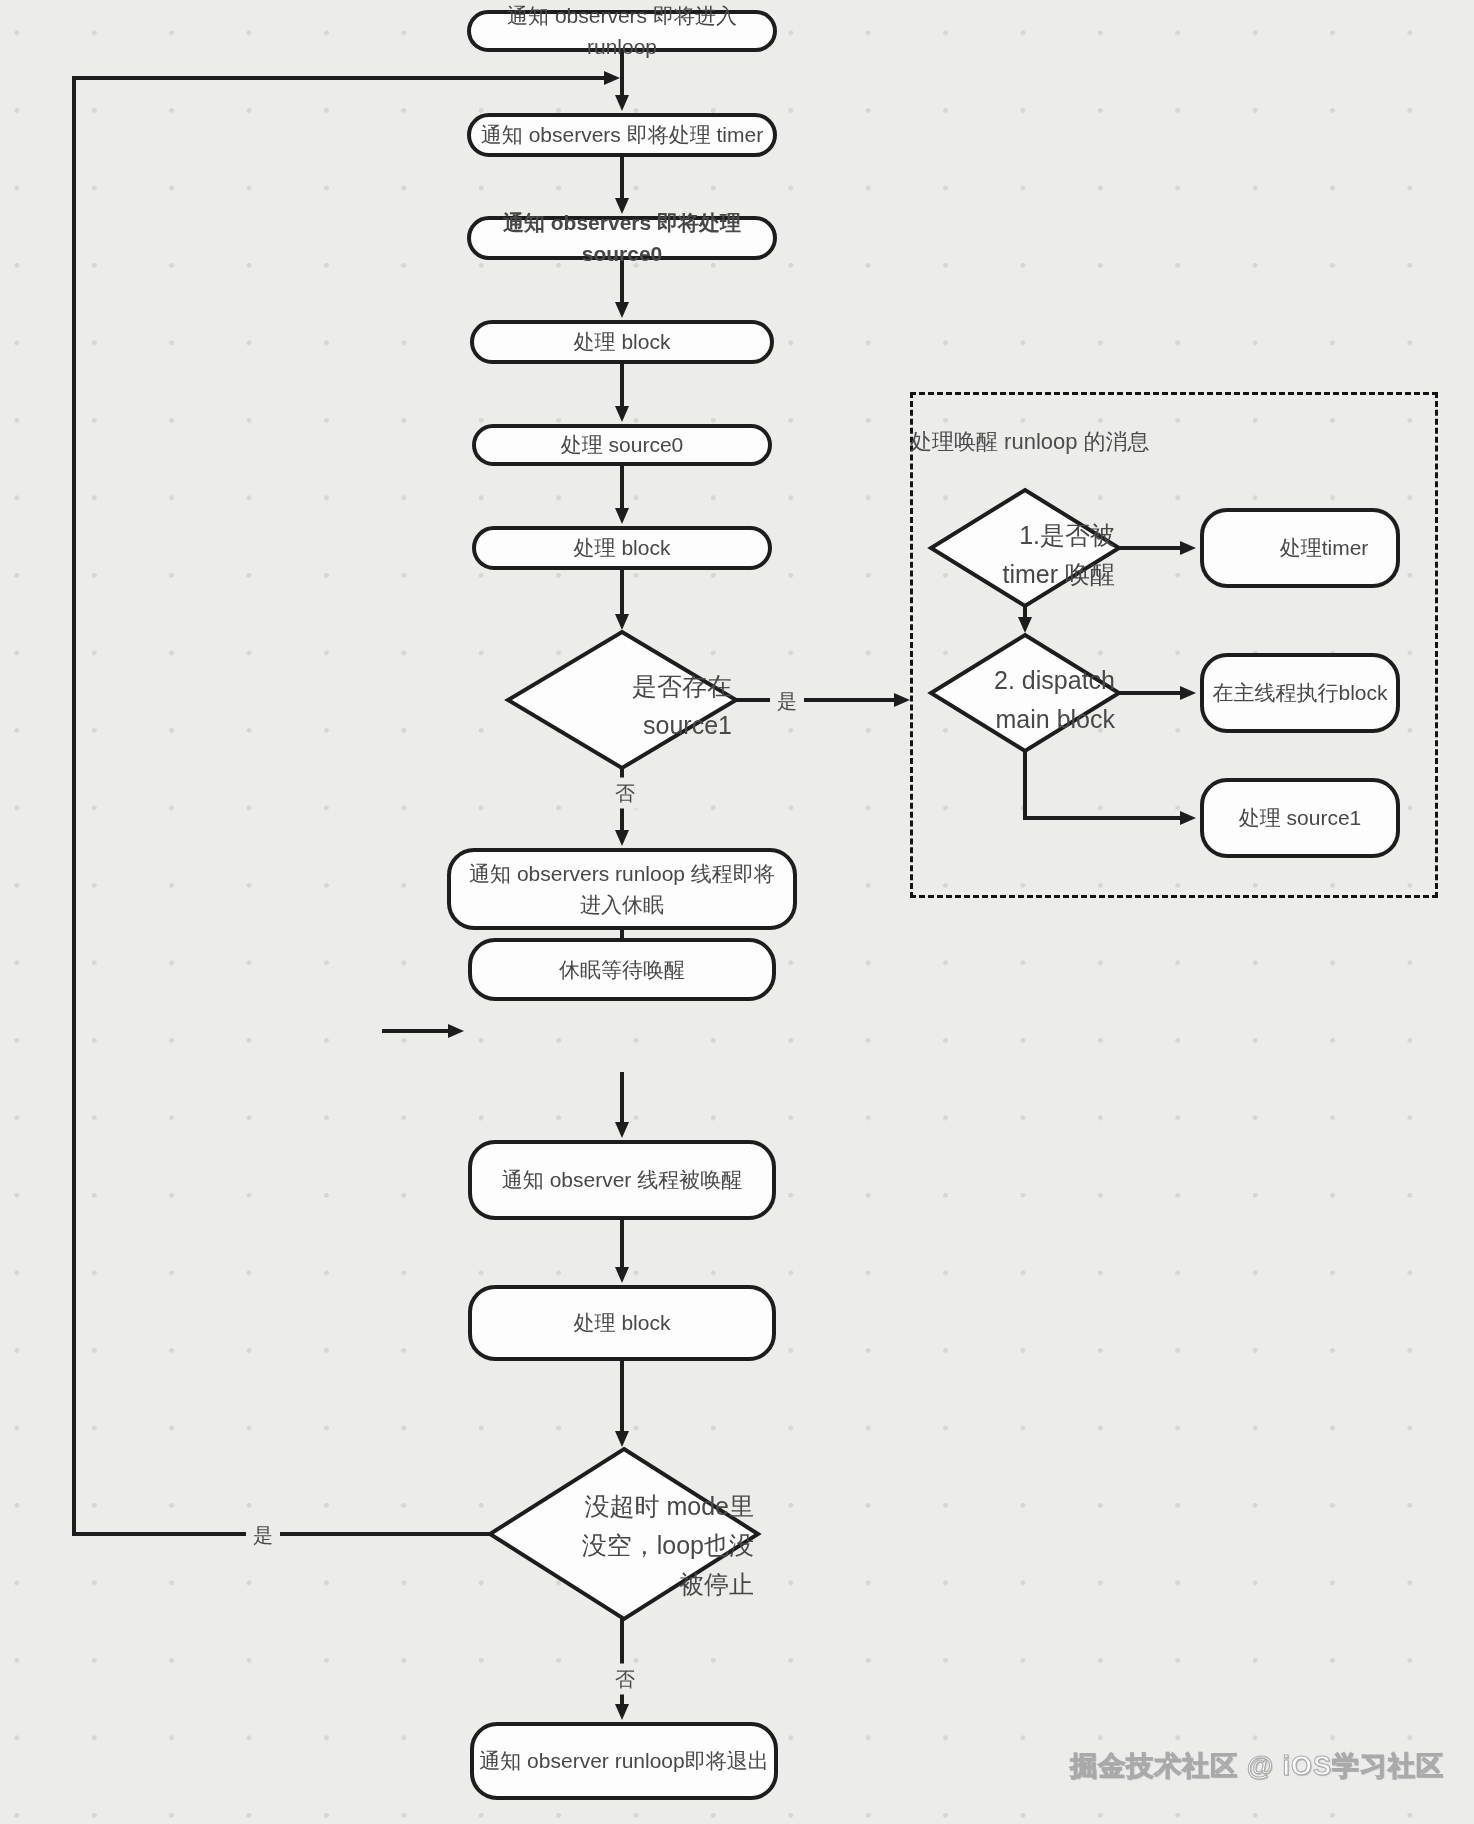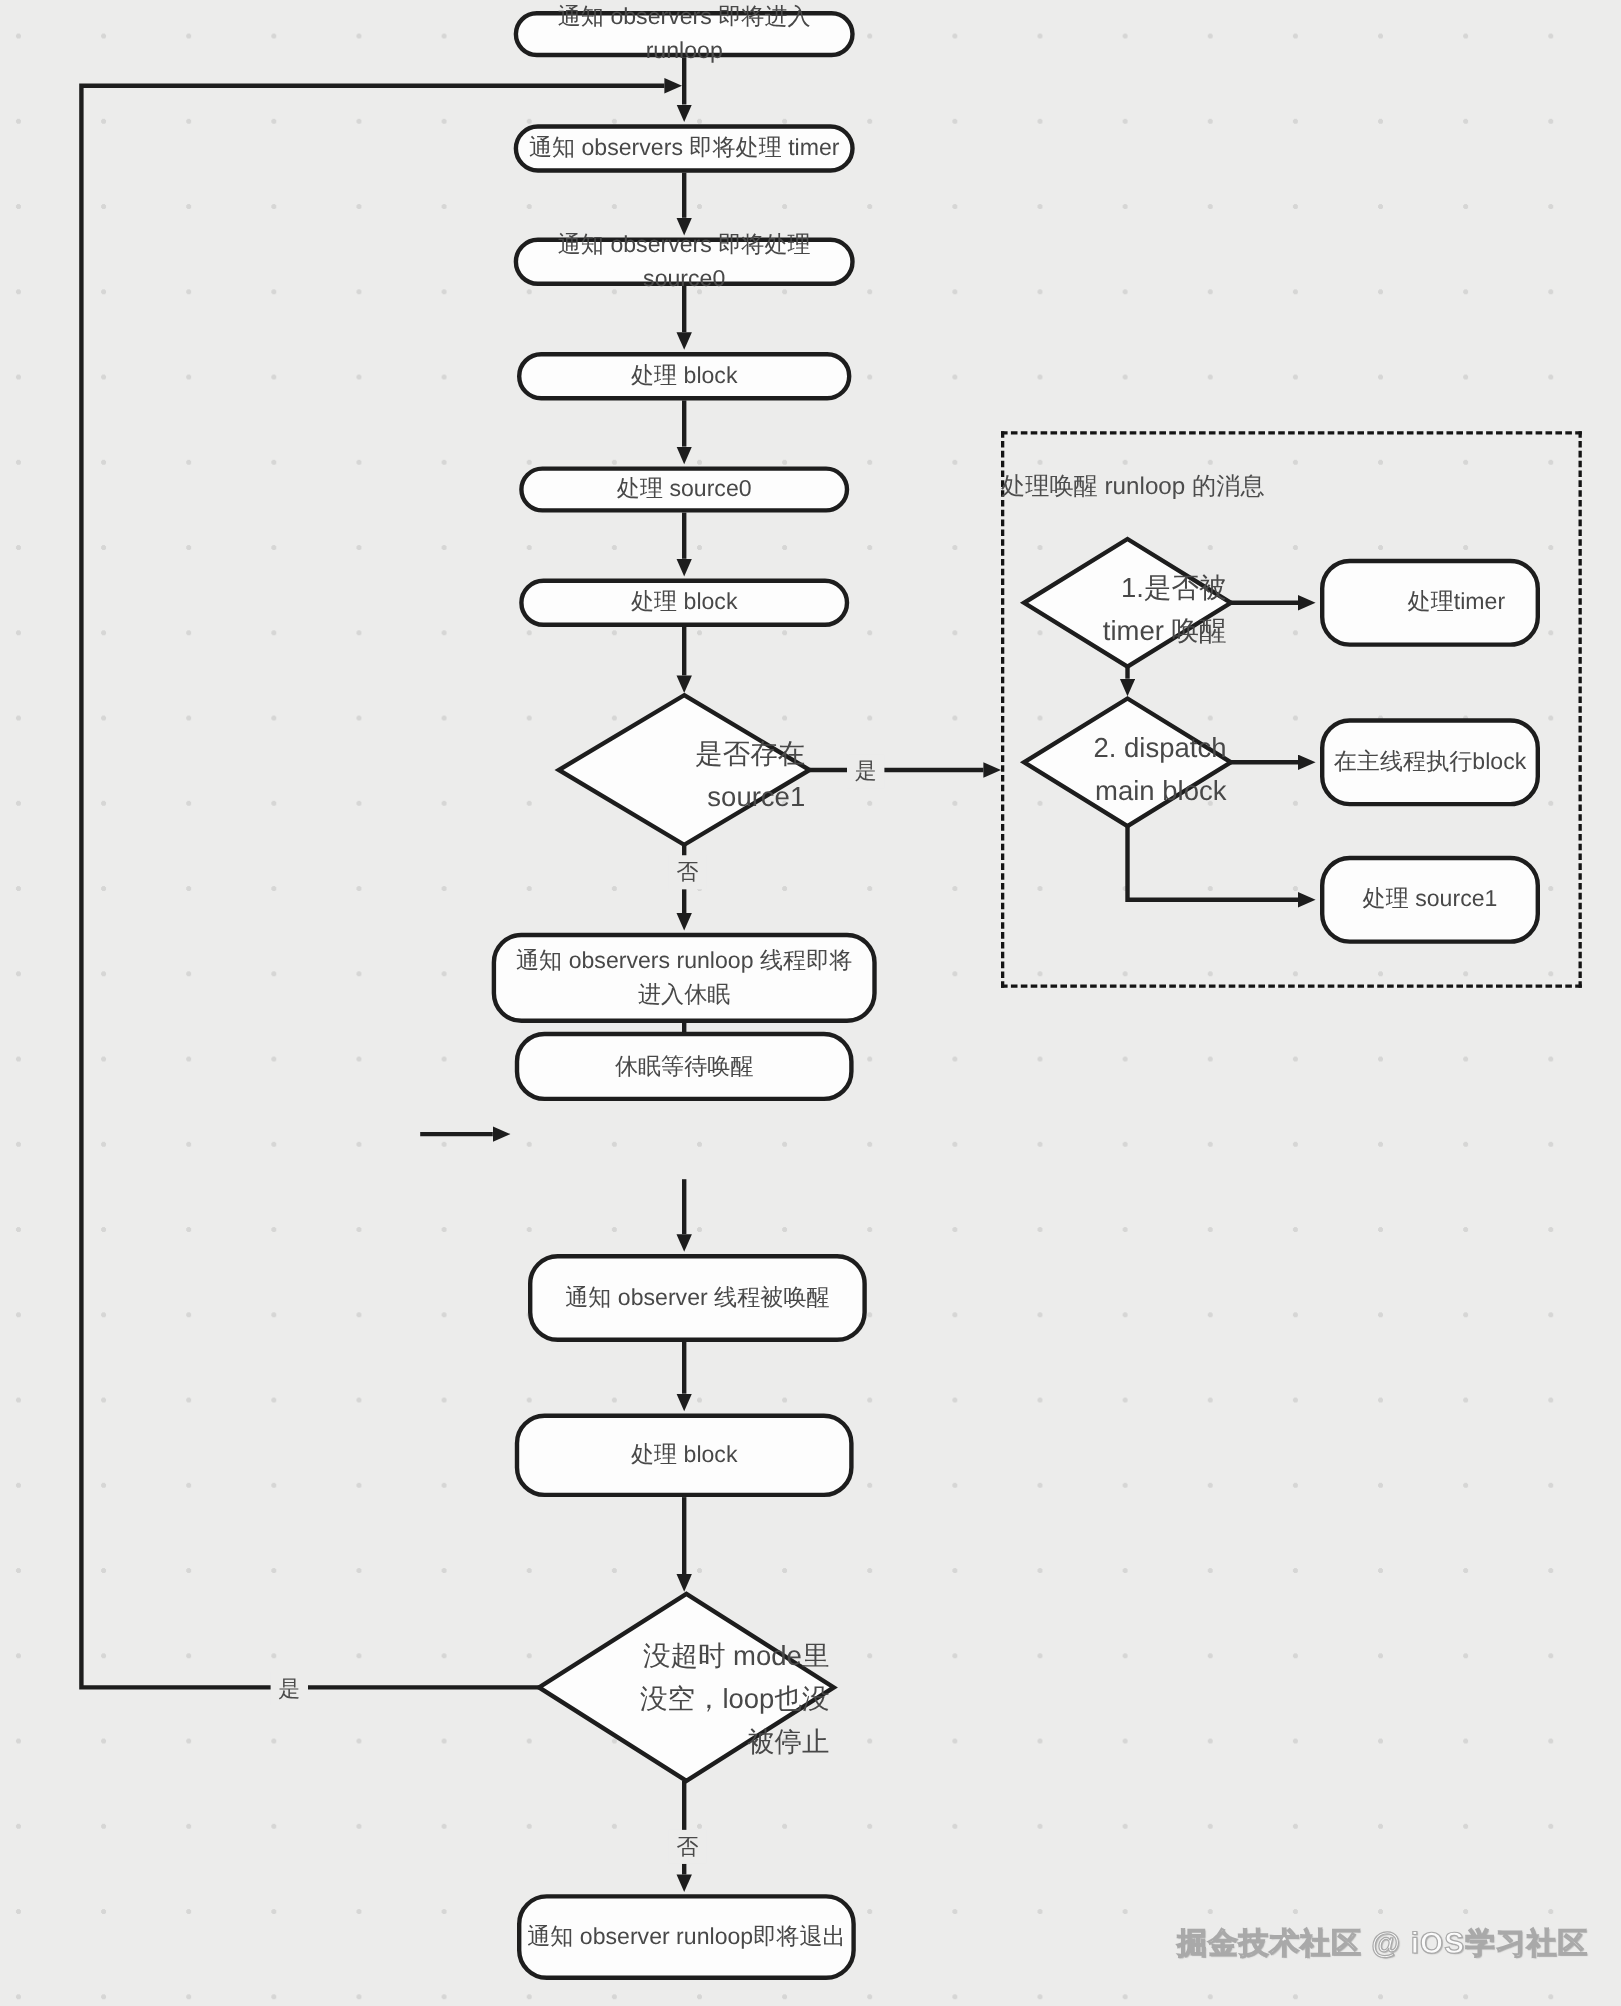--- a/index.html
+++ b/index.html
@@ -112,32 +112,32 @@
     <g stroke="#1d1d1d" stroke-width="4" fill="#fdfdfd">
       <polygon points="622,632 736,700 622,768 508,700"></polygon>
       <polygon points="1025,490 1119,548 1025,606 931,548"></polygon>
       <polygon points="1025,635 1119,693 1025,751 931,693"></polygon>
       <polygon points="624,1449 758,1534 624,1619 490,1534"></polygon>
     </g>
   </svg>
 
   <div class="node pill" style="left:467px;top:10px;width:310px;height:42px;">通知 observers 即将进入 runloop</div>
   <div class="node pill" style="left:467px;top:113px;width:310px;height:44px;">通知 observers 即将处理 timer</div>
-  <div class="node pill" style="left:467px;top:216px;width:310px;height:44px;">通知 observers 即将处理 source0</div>
+  <div class="node pill" style="left:467px;top:216px;width:310px;height:44px;font-weight:bold;">通知 observers 即将处理 source0</div>
   <div class="node pill" style="left:470px;top:320px;width:304px;height:44px;">处理 block</div>
   <div class="node pill" style="left:472px;top:424px;width:300px;height:42px;">处理 source0</div>
   <div class="node pill" style="left:472px;top:526px;width:300px;height:44px;">处理 block</div>
 
   <div class="diamond-text" style="left:512px;top:667px;width:220px;">是否存在
 source1</div>
 
   <div class="node round" style="left:447px;top:848px;width:350px;height:82px;">通知 observers runloop 线程即将
 进入休眠</div>
   <div class="node round" style="left:468px;top:938px;width:308px;height:63px;">休眠等待唤醒</div>
-  <div class="node round" style="left:468px;top:1140px;width:308px;height:80px;margin-left:12px;">通知 observer 线程被唤醒</div>
+  <div class="node round" style="left:468px;top:1140px;width:308px;height:80px;">通知 observer 线程被唤醒</div>
   <div class="node round" style="left:468px;top:1285px;width:308px;height:76px;">处理 block</div>
 
   <div class="diamond-text" style="left:494px;top:1487px;width:260px;">没超时 mode里
 没空，loop也没
 被停止</div>
 
   <div class="node round" style="left:470px;top:1722px;width:308px;height:78px;">通知 observer runloop即将退出</div>
 
   <div class="panel-title" style="left:910px;top:427px;width:528px;">处理唤醒 runloop 的消息</div>
   <div class="diamond-text" style="left:935px;top:516px;width:180px;">1.是否被

